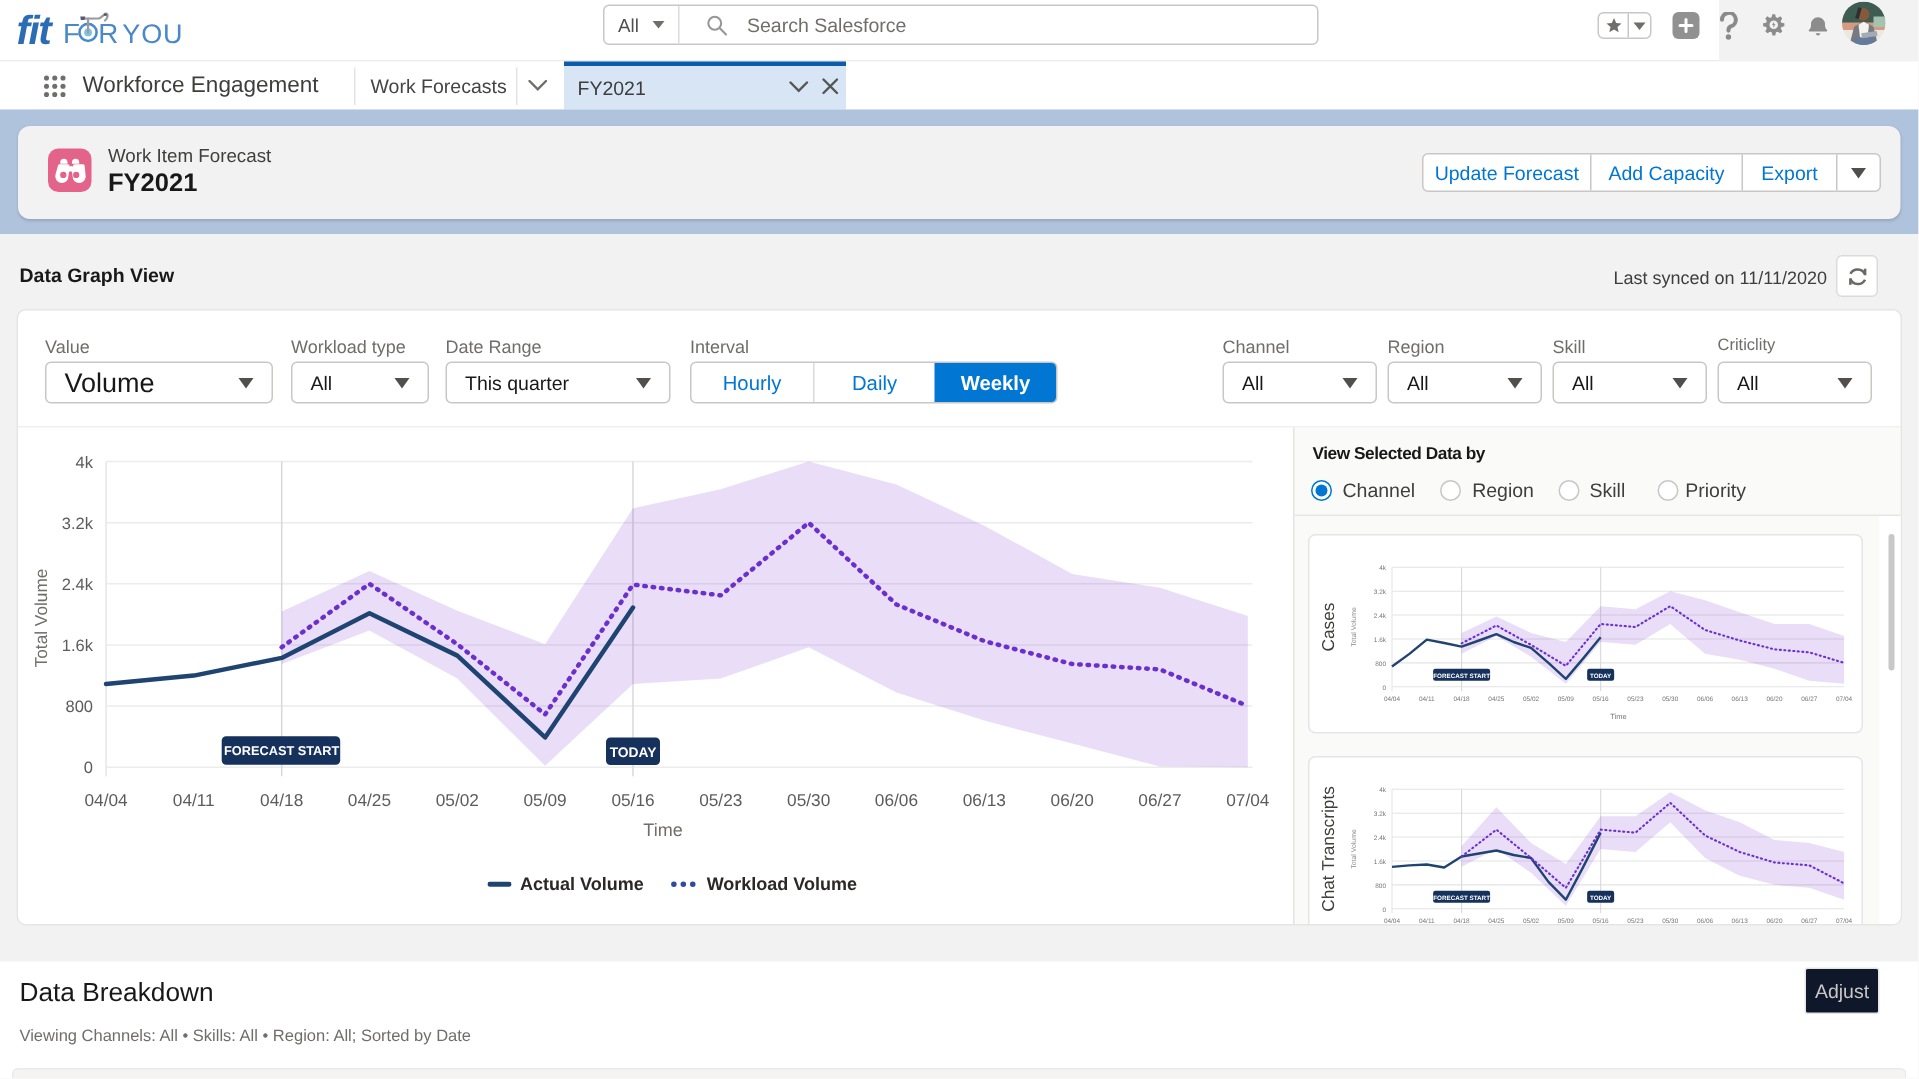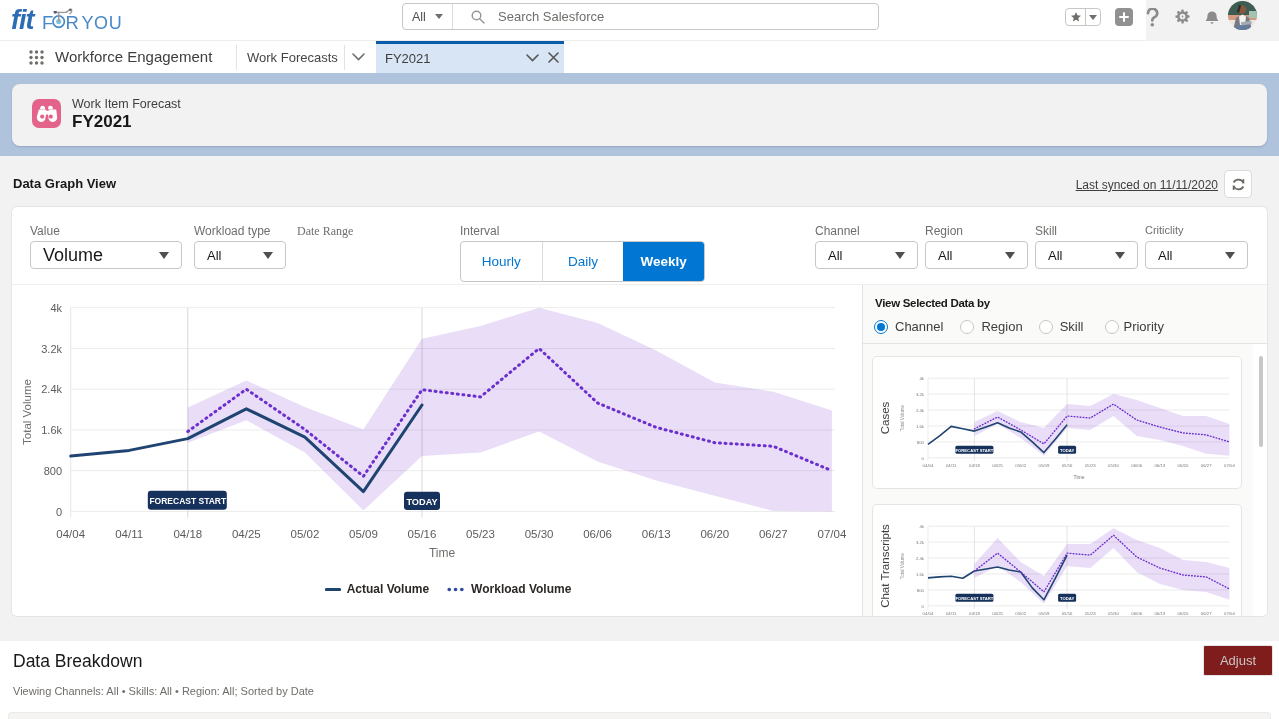--- a/index.html
+++ b/index.html
@@ -119,25 +119,33 @@
         <path d="M8.2 9.2 a2.4 2.4 0 0 1 4.8 0 l0 1 l-4.8 0 z"></path>
         <path d="M16 9.2 a2.4 2.4 0 0 1 4.8 0 l0 1 l-4.8 0 z"></path>
         <path d="M6.6 11.5 q0-1 1-1 h5.6 q1 0 1.2 1 l.1.6 q.5-.4 1-.4 t1 .4 l.1-.6 q.2-1 1.2-1 h5.6 q1 0 1 1 l.6 5.8 a4.4 4.4 0 1 1-8.6 1 l-.4-2.6 q-.5-.5-1-.5 t-1 .5 l-.4 2.6 a4.4 4.4 0 1 1-8.6-1 z"></path>
       </g>
       <circle cx="10.2" cy="17.6" r="2.1" fill="#e4638a"></circle>
       <circle cx="18.8" cy="17.6" r="2.1" fill="#e4638a"></circle>
       </svg>
     </div>
     <div class="abs" style="left:60px;top:13px;font-size:12.5px;color:#3e3e3c;">Work Item Forecast</div>
     <div class="abs" style="left:60px;top:28px;font-size:17px;font-weight:bold;color:#181818;">FY2021</div>
+    <div class="abs" style="left:936px;top:18px;width:306px;height:26px;display:flex;border:1px solid #c9c7c5;border-radius:4px;background:#fff;font-size:13px;color:#0176d3;">
+      <div style="flex:0 0 112px;display:flex;align-items:center;justify-content:center;border-right:1px solid #c9c7c5;">Update Forecast</div>
+      <div style="flex:0 0 101px;display:flex;align-items:center;justify-content:center;border-right:1px solid #c9c7c5;">Add Capacity</div>
+      <div style="flex:0 0 63px;display:flex;align-items:center;justify-content:center;border-right:1px solid #c9c7c5;">Export</div>
+      <div style="flex:1;display:flex;align-items:center;justify-content:center;">
+          <span style="display:inline-block;width:0;height:0;border-left:5.5px solid transparent;border-right:5.5px solid transparent;border-top:7px solid #514f4d;"></span>
+        </div>
+    </div>
   </div>
 </div>
 
 <div class="abs" style="left:13px;top:176px;font-size:13px;font-weight:bold;color:#181818;">Data Graph View</div>
-<div class="abs" style="right:61px;top:178px;font-size:12px;color:#3e3e3c;text-decoration:underline;">Last synced on 11/11/2020</div>
+<div class="abs" style="right:61px;top:178px;font-size:12px;color:#3e3e3c;">Last synced on 11/11/2020</div>
 <div class="abs" style="left:1224px;top:170px;width:28px;height:28px;background:#fff;border:1px solid #dddbda;border-radius:4px;">
   <svg width="15" height="15" viewBox="0 0 24 24" style="position:absolute;left:6px;top:6px;">
       <g stroke="#6b6963" stroke-width="2.7" fill="none">
         <path d="M4.2 8.8 A8.6 8.6 0 0 1 19.8 9.6"></path>
         <path d="M19.8 15.2 A8.6 8.6 0 0 1 4.2 14.4"></path>
       </g>
       <rect x="18.5" y="3.4" width="2.7" height="7" fill="#6b6963"></rect>
       <rect x="2.8" y="13.6" width="2.7" height="7" fill="#6b6963"></rect>
     </svg>
 </div>
@@ -147,23 +155,27 @@
   <div class="abs" style="left:18px;top:17px;font-size:12px;color:#706e6b;">Value</div>
   <div class="abs" style="left:18px;top:34px;width:152px;height:28px;border:1px solid #c9c7c5;border-radius:4px;background:#fff;display:flex;align-items:center;">
       <span style="margin-left:12px;font-size:18px;color:#181818;">Volume</span>
       <span style="position:absolute;right:12px;width:0;height:0;border-left:5.5px solid transparent;border-right:5.5px solid transparent;border-top:7px solid #514f4d;"></span>
     </div>
   <div class="abs" style="left:182px;top:17px;font-size:12px;color:#706e6b;">Workload type</div>
   <div class="abs" style="left:182px;top:34px;width:92px;height:28px;border:1px solid #c9c7c5;border-radius:4px;background:#fff;display:flex;align-items:center;">
       <span style="margin-left:12px;font-size:13px;color:#181818;">All</span>
       <span style="position:absolute;right:12px;width:0;height:0;border-left:5.5px solid transparent;border-right:5.5px solid transparent;border-top:7px solid #514f4d;"></span>
     </div>
-  <div class="abs" style="left:285px;top:17px;font-size:12px;color:#706e6b;font-family:Liberation Serif, serif;">Date Range</div>
+  <div class="abs" style="left:285px;top:17px;font-size:12px;color:#706e6b;">Date Range</div>
+  <div class="abs" style="left:285px;top:34px;width:150px;height:28px;border:1px solid #c9c7c5;border-radius:4px;background:#fff;display:flex;align-items:center;">
+      <span style="margin-left:12px;font-size:13px;color:#181818;">This quarter</span>
+      <span style="position:absolute;right:12px;width:0;height:0;border-left:5.5px solid transparent;border-right:5.5px solid transparent;border-top:7px solid #514f4d;"></span>
+    </div>
   <div class="abs" style="left:448px;top:17px;font-size:12px;color:#706e6b;">Interval</div>
-  <div class="abs" style="left:448px;top:34px;width:245px;height:41px;border:1px solid #c9c7c5;border-radius:4px;background:#fff;display:flex;font-size:13.5px;">
+  <div class="abs" style="left:448px;top:34px;width:245px;height:28px;border:1px solid #c9c7c5;border-radius:4px;background:#fff;display:flex;font-size:13.5px;">
     <div style="flex:1;display:flex;align-items:center;justify-content:center;color:#0176d3;border-right:1px solid #dddbda;">Hourly</div>
     <div style="flex:1;display:flex;align-items:center;justify-content:center;color:#0176d3;">Daily</div>
     <div style="flex:1;display:flex;align-items:center;justify-content:center;color:#fff;background:#0176d3;border-radius:0 3px 3px 0;font-weight:bold;">Weekly</div>
   </div>
   <div class="abs" style="left:803px;top:17px;font-size:12px;color:#706e6b;">Channel</div>
   <div class="abs" style="left:803px;top:34px;width:103px;height:28px;border:1px solid #c9c7c5;border-radius:4px;background:#fff;display:flex;align-items:center;">
       <span style="margin-left:12px;font-size:13px;color:#181818;">All</span>
       <span style="position:absolute;right:12px;width:0;height:0;border-left:5.5px solid transparent;border-right:5.5px solid transparent;border-top:7px solid #514f4d;"></span>
     </div>
   <div class="abs" style="left:913px;top:17px;font-size:12px;color:#706e6b;">Region</div>
@@ -336,16 +348,16 @@
 <rect x="185.1" y="88.8" width="18" height="8" rx="1.5" fill="#16325c"></rect>
 <text x="194.1" y="94.8" text-anchor="middle" font-size="4.2" font-weight="bold" fill="#fff">TODAY</text>
 </svg></div>
   </div>
 </div>
 
 <div class="abs" style="left:1259px;top:356px;width:4px;height:91px;background:#c8c8c8;border-radius:2px;"></div>
 
 <div class="abs" style="left:0;top:641px;width:1279px;height:78px;background:#fff;">
   <div class="abs" style="left:13px;top:10px;font-size:17.5px;font-weight:normal;color:#181818;">Data Breakdown</div>
-  <div class="abs" style="left:1203px;top:4px;width:70px;height:31px;border:1px solid #e5e5e5;border-radius:2px;background:#7f1d1d;display:flex;align-items:center;justify-content:center;font-size:13px;color:#c9c7c5;">Adjust</div>
+  <div class="abs" style="left:1203px;top:4px;width:50px;height:31px;border:1px solid #e5e5e5;border-radius:2px;background:#0f172a;display:flex;align-items:center;justify-content:center;font-size:13px;color:#c9c7c5;">Adjust</div>
   <div class="abs" style="left:13px;top:44px;font-size:11px;color:#706e6b;">Viewing Channels: All • Skills: All • Region: All; Sorted by Date</div>
   <div class="abs" style="left:8px;top:71px;width:1263px;height:7px;background:#f5f4f3;border:1px solid #ebeae8;border-bottom:none;border-radius:4px 4px 0 0;"></div>
 </div>
 
 </body></html>

